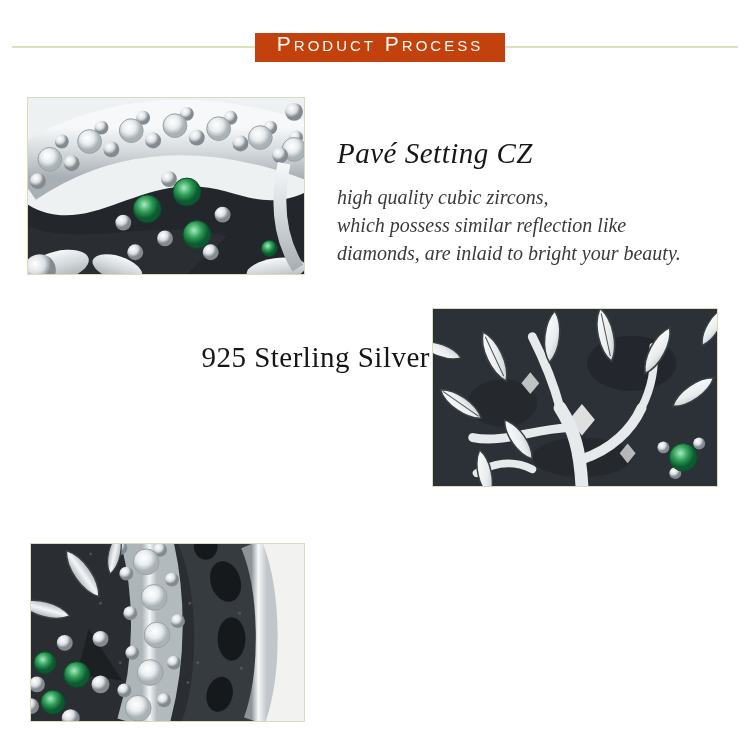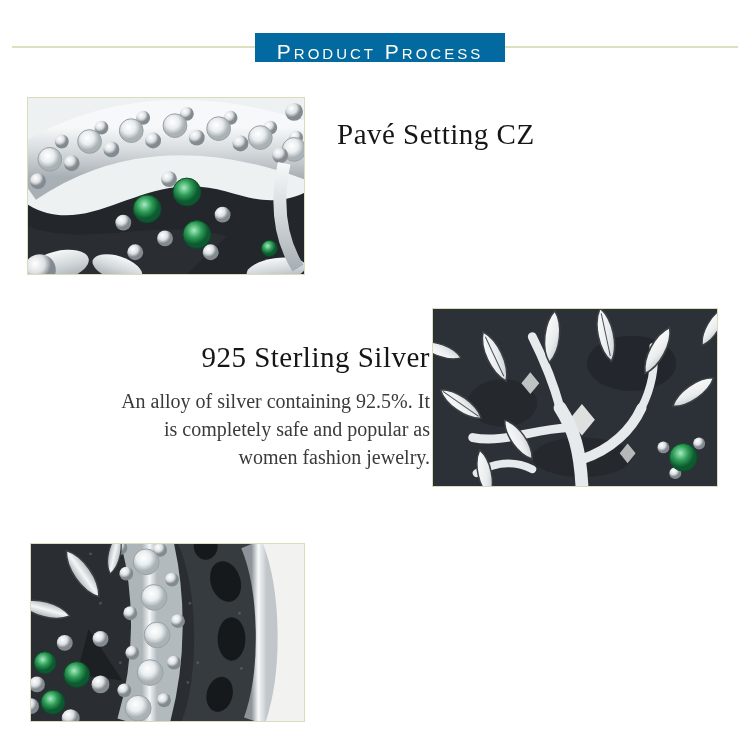--- a/index.html
+++ b/index.html
@@ -1,34 +1,34 @@
 <!DOCTYPE html>
 <html><head>
 <meta charset="utf-8">
 <style>
   html,body{margin:0;padding:0;background:#ffffff;}
   .page{position:relative;width:750px;height:750px;background:#ffffff;overflow:hidden;
         font-family:"Liberation Serif", serif;}
   
   .header-line{position:absolute;left:12px;right:12px;top:46px;height:2px;background:#dbe1bd;}
-  .banner{position:absolute;left:255px;top:33px;width:250px;height:29px;background:#0369a1;
-          display:flex;align-items:flex-end;justify-content:center;}
+  .banner{position:absolute;left:255px;top:33px;width:250px;height:29px;background:#c2410c;
+          display:flex;align-items:flex-start;justify-content:center;}
   .banner-text{font-family:"Liberation Sans", sans-serif;font-variant:small-caps;
                font-size:21px;letter-spacing:3px;color:#fdfdf6;line-height:1;}
   
   .photo{position:absolute;border:1px solid #d9dcba;box-sizing:border-box;background:#2a2e33;}
   .photo svg{display:block;width:100%;height:100%;}
   .photo-1{left:27px;top:97px;width:278px;height:178px;}
   .photo-2{left:432px;top:308px;width:286px;height:179px;}
   .photo-3{left:30px;top:543px;width:275px;height:179px;}
   
   .tblock{position:absolute;}
   .tblock h2{margin:0;font-weight:400;font-size:29px;color:#161616;letter-spacing:0.5px;}
   .tblock .body{margin-top:13px;font-size:20px;line-height:28px;color:#3a3a3a;}
-  .tb-1{left:337px;top:118px;width:400px;}
+  .tb-1{left:337px;top:137px;width:400px;font-style:italic;}
   .tb-2{left:30px;top:341px;width:400px;text-align:right;}
   .tb-3{left:337px;top:560px;width:400px;}
   .tb-3 h2{padding-left:8px;}
 </style>
 </head>
 <body>
 
 <div class="page">
 
   <div class="header-line"></div>
@@ -110,29 +110,29 @@
       <ellipse cx="30" cy="170" rx="32" ry="15" fill="url(#s1silver)" transform="rotate(-14 30 170)"></ellipse>
       <ellipse cx="90" cy="172" rx="26" ry="12" fill="url(#s1silver)" transform="rotate(18 90 172)"></ellipse>
       <ellipse cx="250" cy="174" rx="30" ry="12" fill="url(#s1silver)" transform="rotate(-8 250 174)"></ellipse>
       <circle cx="12" cy="174" r="16" fill="url(#s1bead)"></circle>
       <path d="M258,66 C250,104 252,140 272,172" stroke="url(#s1silver)" stroke-width="13" fill="none"></path>
       <circle cx="268" cy="14" r="9" fill="url(#s1bead)"></circle>
     </svg>
   </div>
   <div class="tblock tb-1">
     <h2>Pavé Setting CZ</h2>
+    <div class="body">
+      <div>high quality cubic zircons,</div>
+      <div>which possess similar reflection like</div>
+      <div>diamonds, are inlaid to bright your beauty.</div>
+    </div>
   </div>
 
   <div class="tblock tb-2">
     <h2>925 Sterling Silver</h2>
-    <div class="body">
-      <div>An alloy of silver containing 92.5%. It</div>
-      <div>is completely safe and popular as</div>
-      <div>women fashion jewelry.</div>
-    </div>
   </div>
   <div class="photo photo-2">
     <svg viewBox="0 0 286 179" preserveAspectRatio="none">
       <defs>
         <linearGradient id="s2leaf" x1="0" y1="0" x2="1" y2="1">
             <stop offset="0%" stop-color="#ffffff"></stop>
             <stop offset="60%" stop-color="#e9eced"></stop>
             <stop offset="100%" stop-color="#b9c0c4"></stop>
           </linearGradient>
         <radialGradient id="s2green" cx="40%" cy="35%">

